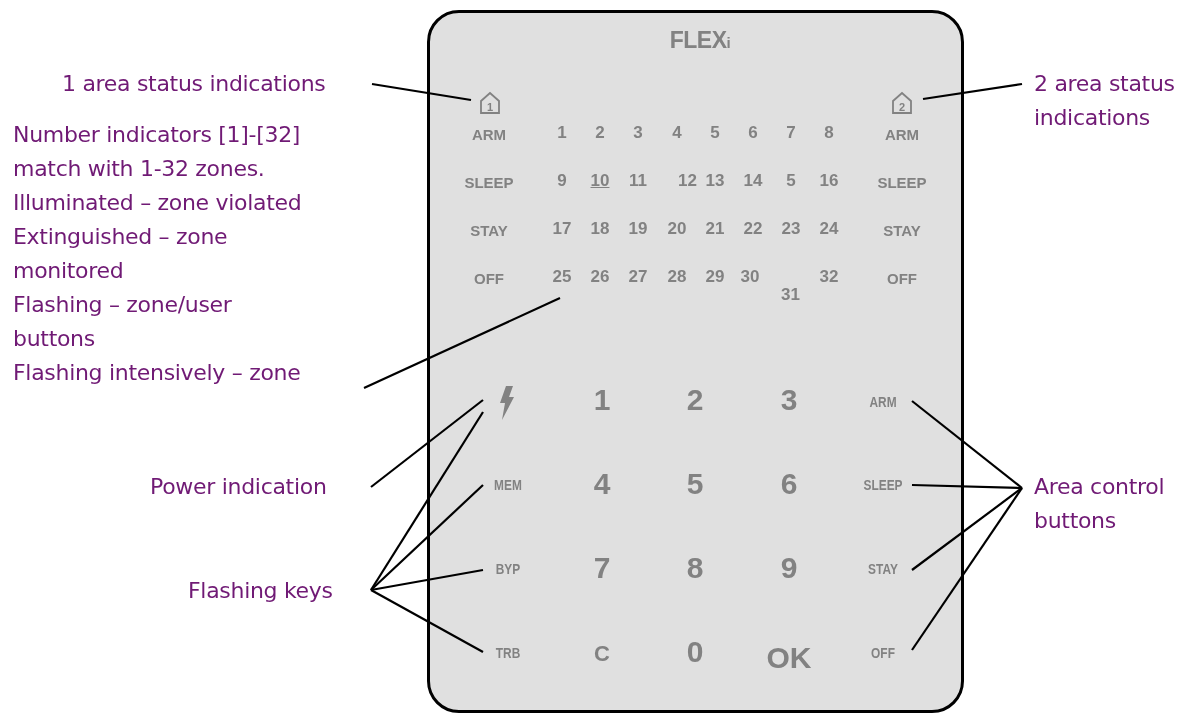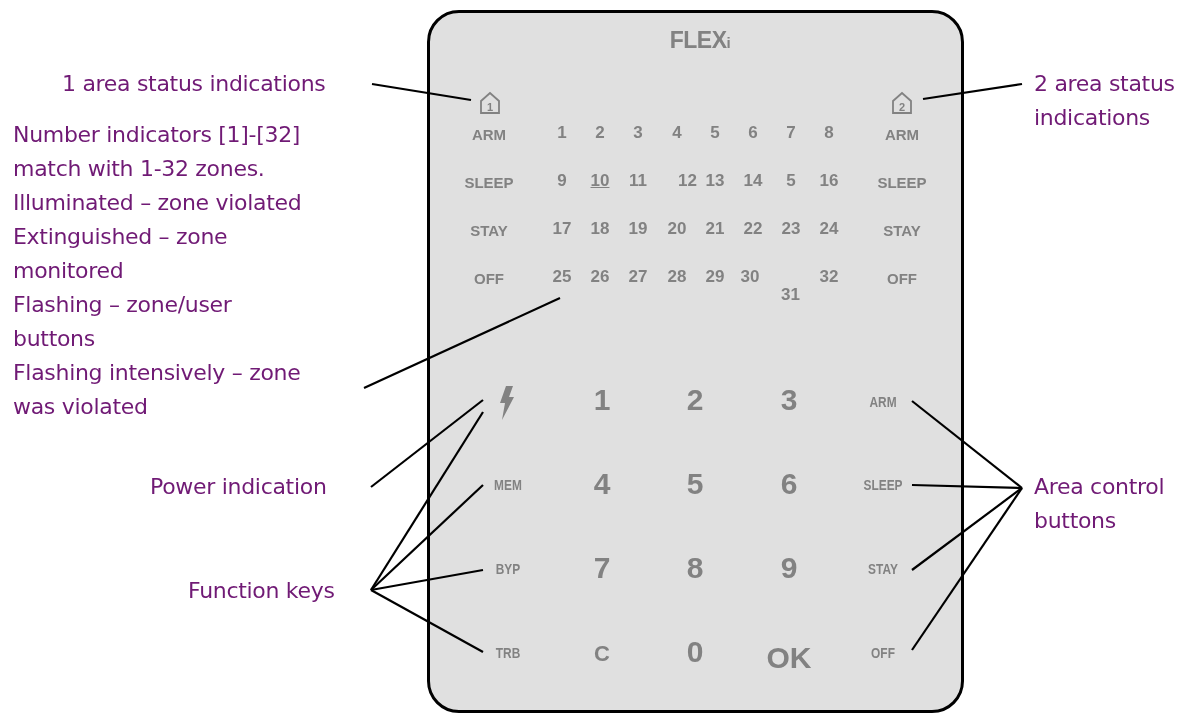--- a/index.html
+++ b/index.html
@@ -113,24 +113,23 @@
 </div>
 <div class="callout" style="left:13px; top:118px;">
   <div>Number indicators [1]-[32]</div>
   <div>match with 1-32 zones.</div>
   <div>Illuminated – zone violated</div>
   <div>Extinguished – zone</div>
   <div>monitored</div>
   <div>Flashing – zone/user</div>
   <div>buttons</div>
   <div>Flashing intensively – zone</div>
-  <div>was violated</div>
 </div>
 <div class="callout" style="left:150px; top:470px;">Power indication</div>
-<div class="callout" style="left:188px; top:574px;">Function keys</div>
+<div class="callout" style="left:188px; top:574px;">Flashing keys</div>
 <div class="callout" style="left:1034px; top:470px;">
   <div>Area control</div>
   <div>buttons</div>
 </div>
 
 <svg id="lines" viewBox="0 0 1200 723">
   <g stroke="#000" stroke-width="2.2" fill="none">
     <line x1="372" y1="84" x2="471" y2="100"></line>
     <line x1="1022" y1="84" x2="923" y2="99"></line>
     <line x1="364" y1="388" x2="560" y2="298"></line>

